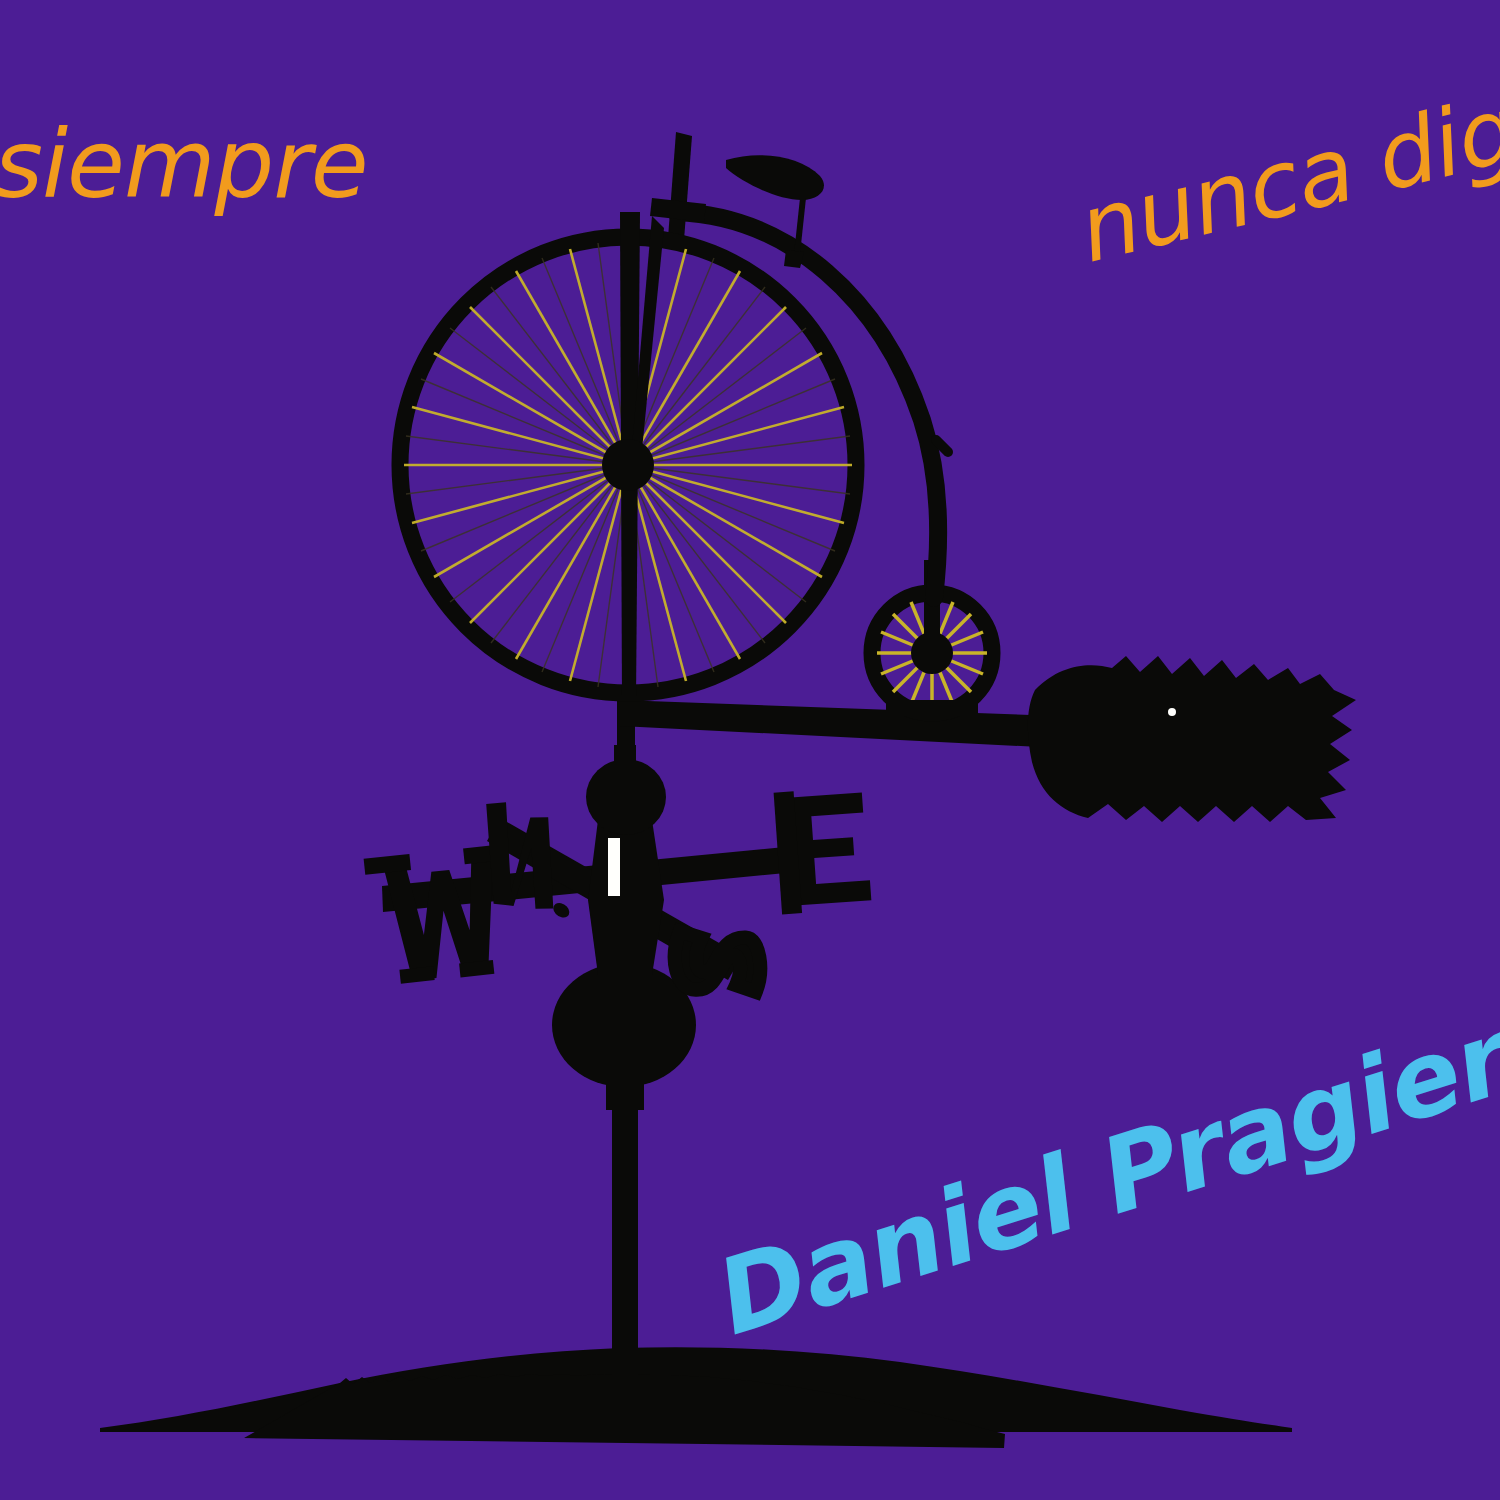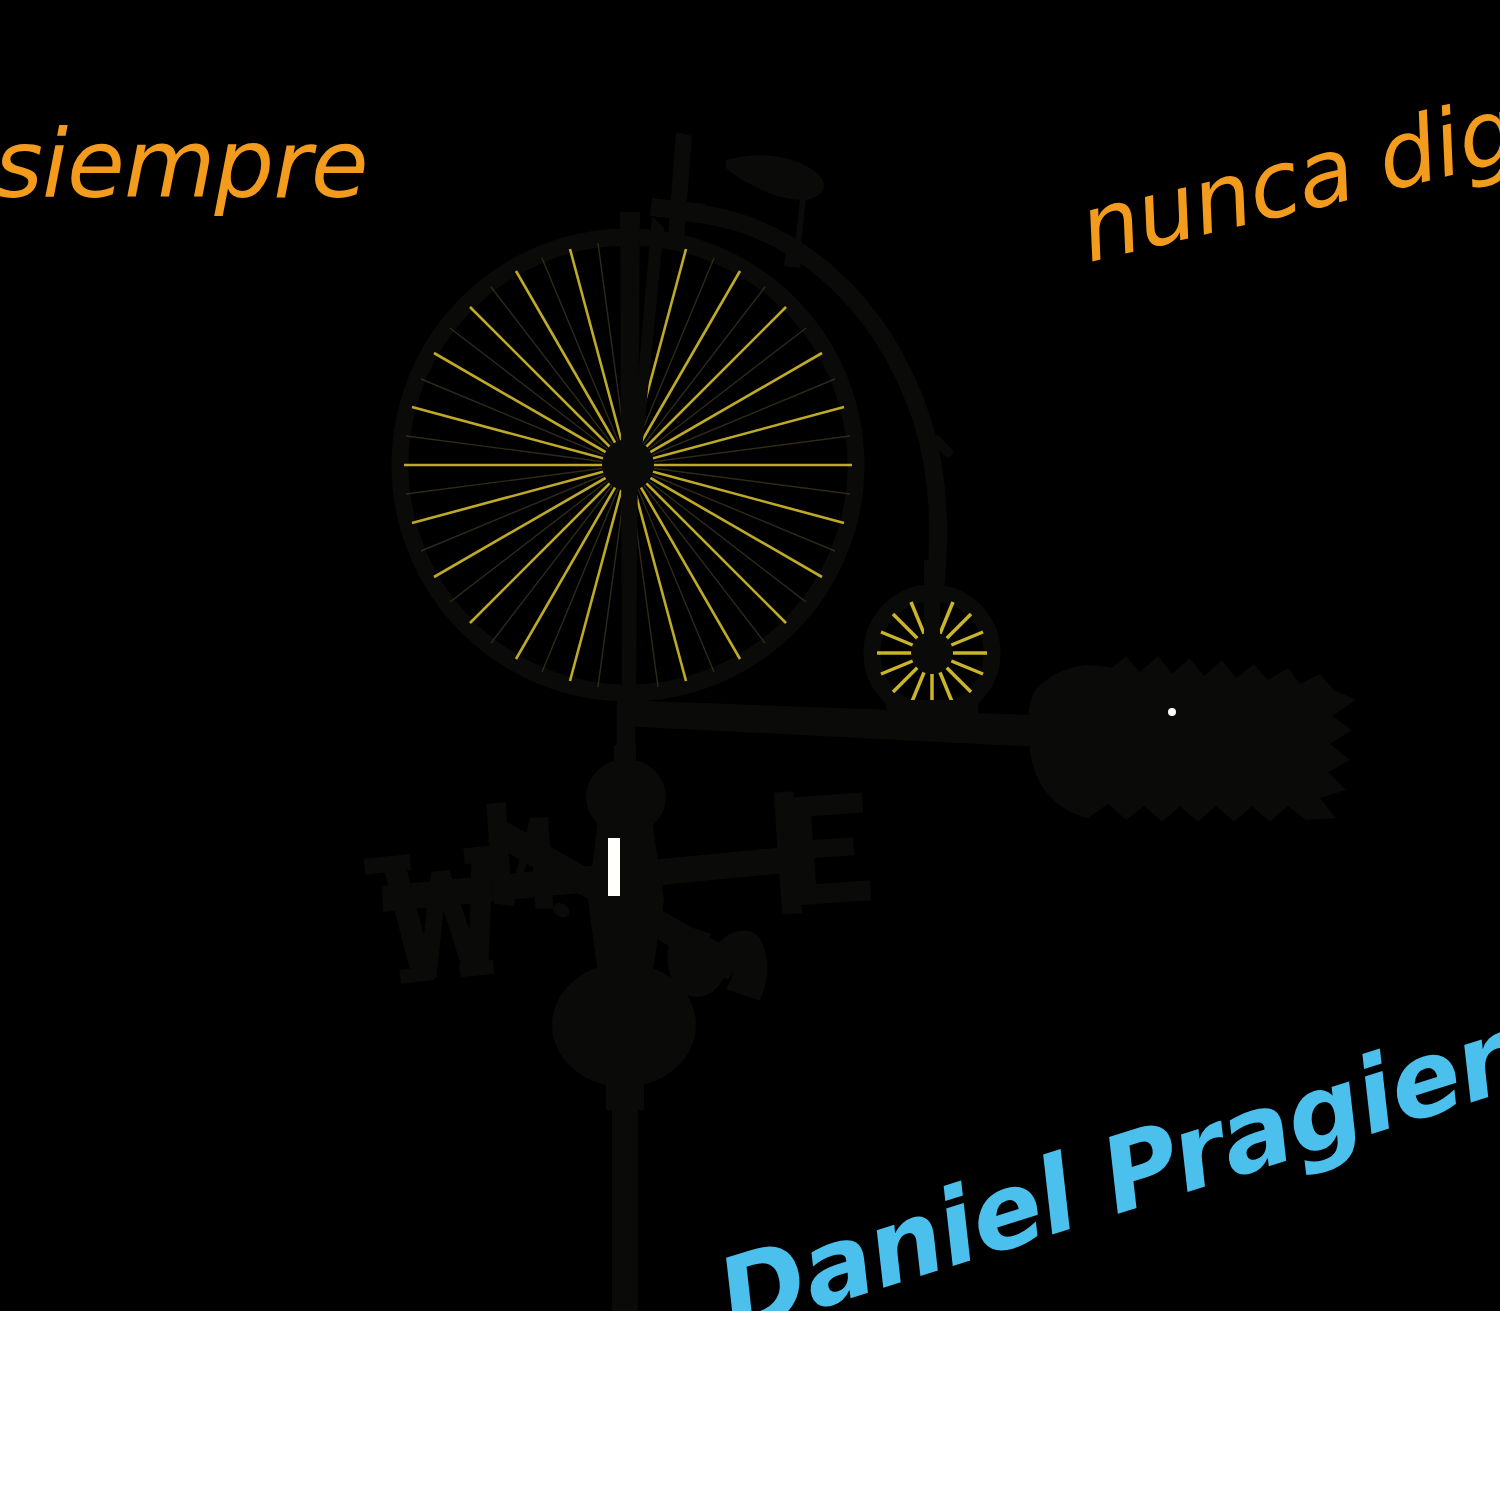--- a/index.html
+++ b/index.html
@@ -4,22 +4,22 @@
 <title>Album Cover</title>
 <style>
   html, body {
     margin: 0;
     padding: 0;
     background: #ffffff;
   }
   #cover {
     position: relative;
     width: 1500px;
-    height: 1311px;
-    background: #000000;
+    height: 1500px;
+    background: #4c1d95;
     overflow: hidden;
     font-family: "DejaVu Sans", sans-serif;
   }
   #artwork-svg {
     position: absolute;
     left: 0;
     top: 0;
     width: 1500px;
     height: 1500px;
     display: block;

